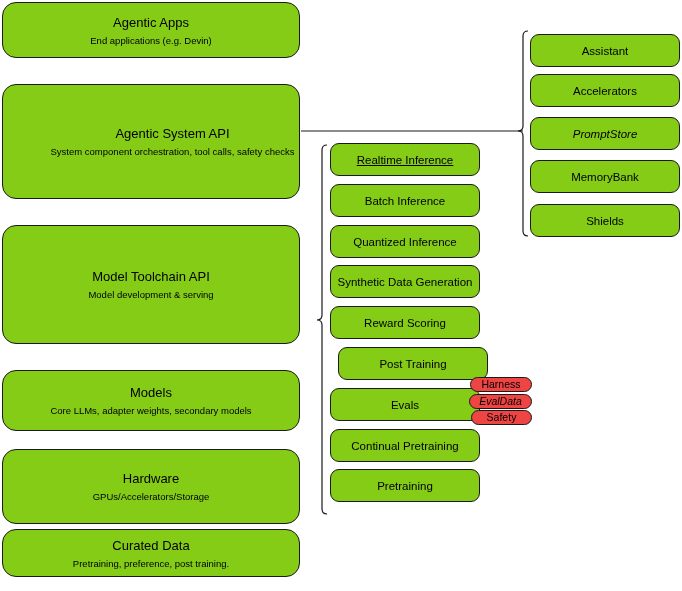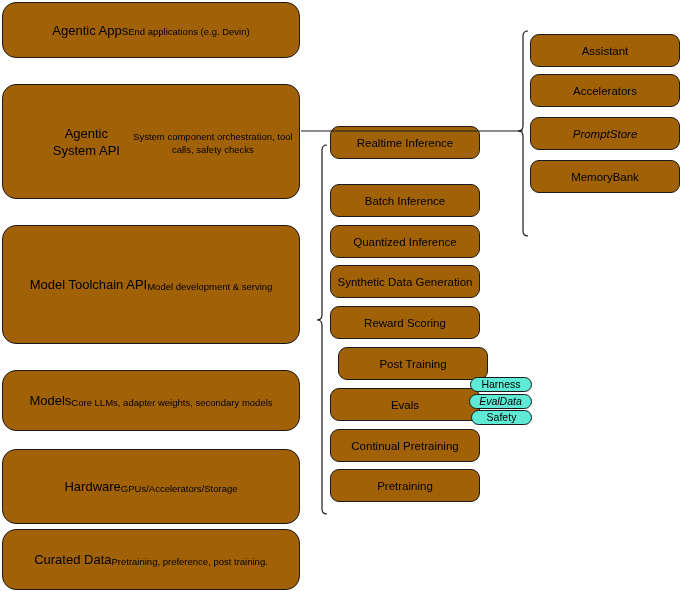--- a/index.html
+++ b/index.html
@@ -18,23 +18,23 @@
   #canvas {
     position: absolute;
     left: 0; top: 0;
     width: 682px;
     height: 591px;
   }
   .box {
     position: absolute;
     box-sizing: border-box;
     border: 1.2px solid #1a1a1a;
-    background: #a16207;
+    background: #84cc16;
     display: flex;
-    flex-direction: row;
+    flex-direction: column;
     align-items: center;
     justify-content: center;
     text-align: center;
   }
   
   .layer {
     border-radius: 14px;
     left: 2px;
     width: 298px;
   }
@@ -63,21 +63,21 @@
   .right-item {
     left: 530px;
     width: 150px;
   }
   
   .pill {
     position: absolute;
     box-sizing: border-box;
     border: 1.2px solid #1a1a1a;
     border-radius: 11px;
-    background: #5eead4;
+    background: #ef4444;
     height: 15px;
     display: flex;
     align-items: center;
     justify-content: center;
     font-size: 10.5px;
     line-height: 13px;
     color: #000;
     z-index: 5;
   }
   svg.connectors {
@@ -126,26 +126,26 @@
   <div class="box layer" style="top:370px; height:61px;">
     <div class="title">Models</div>
     <div class="subtitle">Core LLMs, adapter weights, secondary models</div>
   </div>
 
   <div class="box layer" style="top:449px; height:75px;">
     <div class="title">Hardware</div>
     <div class="subtitle">GPUs/Accelerators/Storage</div>
   </div>
 
-  <div class="box layer" style="top:529px; height:61px;">
+  <div class="box layer" style="top:529px; height:48px;">
     <div class="title">Curated Data</div>
     <div class="subtitle">Pretraining, preference, post training.</div>
   </div>
 
-  <div class="box item mid-item" style="top:126px;">
+  <div class="box item mid-item" style="top:143px;text-decoration:underline;">
     <span>Realtime Inference</span>
   </div>
   <div class="box item mid-item" style="top:184px;">
     <span>Batch Inference</span>
   </div>
   <div class="box item mid-item" style="top:225px;">
     <span>Quantized Inference</span>
   </div>
   <div class="box item mid-item" style="top:265px;">
     <span>Synthetic Data Generation</span>
@@ -181,14 +181,17 @@
   </div>
   <div class="box item right-item" style="top:74px;">
     <span>Accelerators</span>
   </div>
   <div class="box item right-item" style="top:117px;font-style:italic;">
     <span>PromptStore</span>
   </div>
   <div class="box item right-item" style="top:160px;">
     <span>MemoryBank</span>
   </div>
+  <div class="box item right-item" style="top:204px;">
+    <span>Shields</span>
+  </div>
 
 </div>
 
 </body></html>

